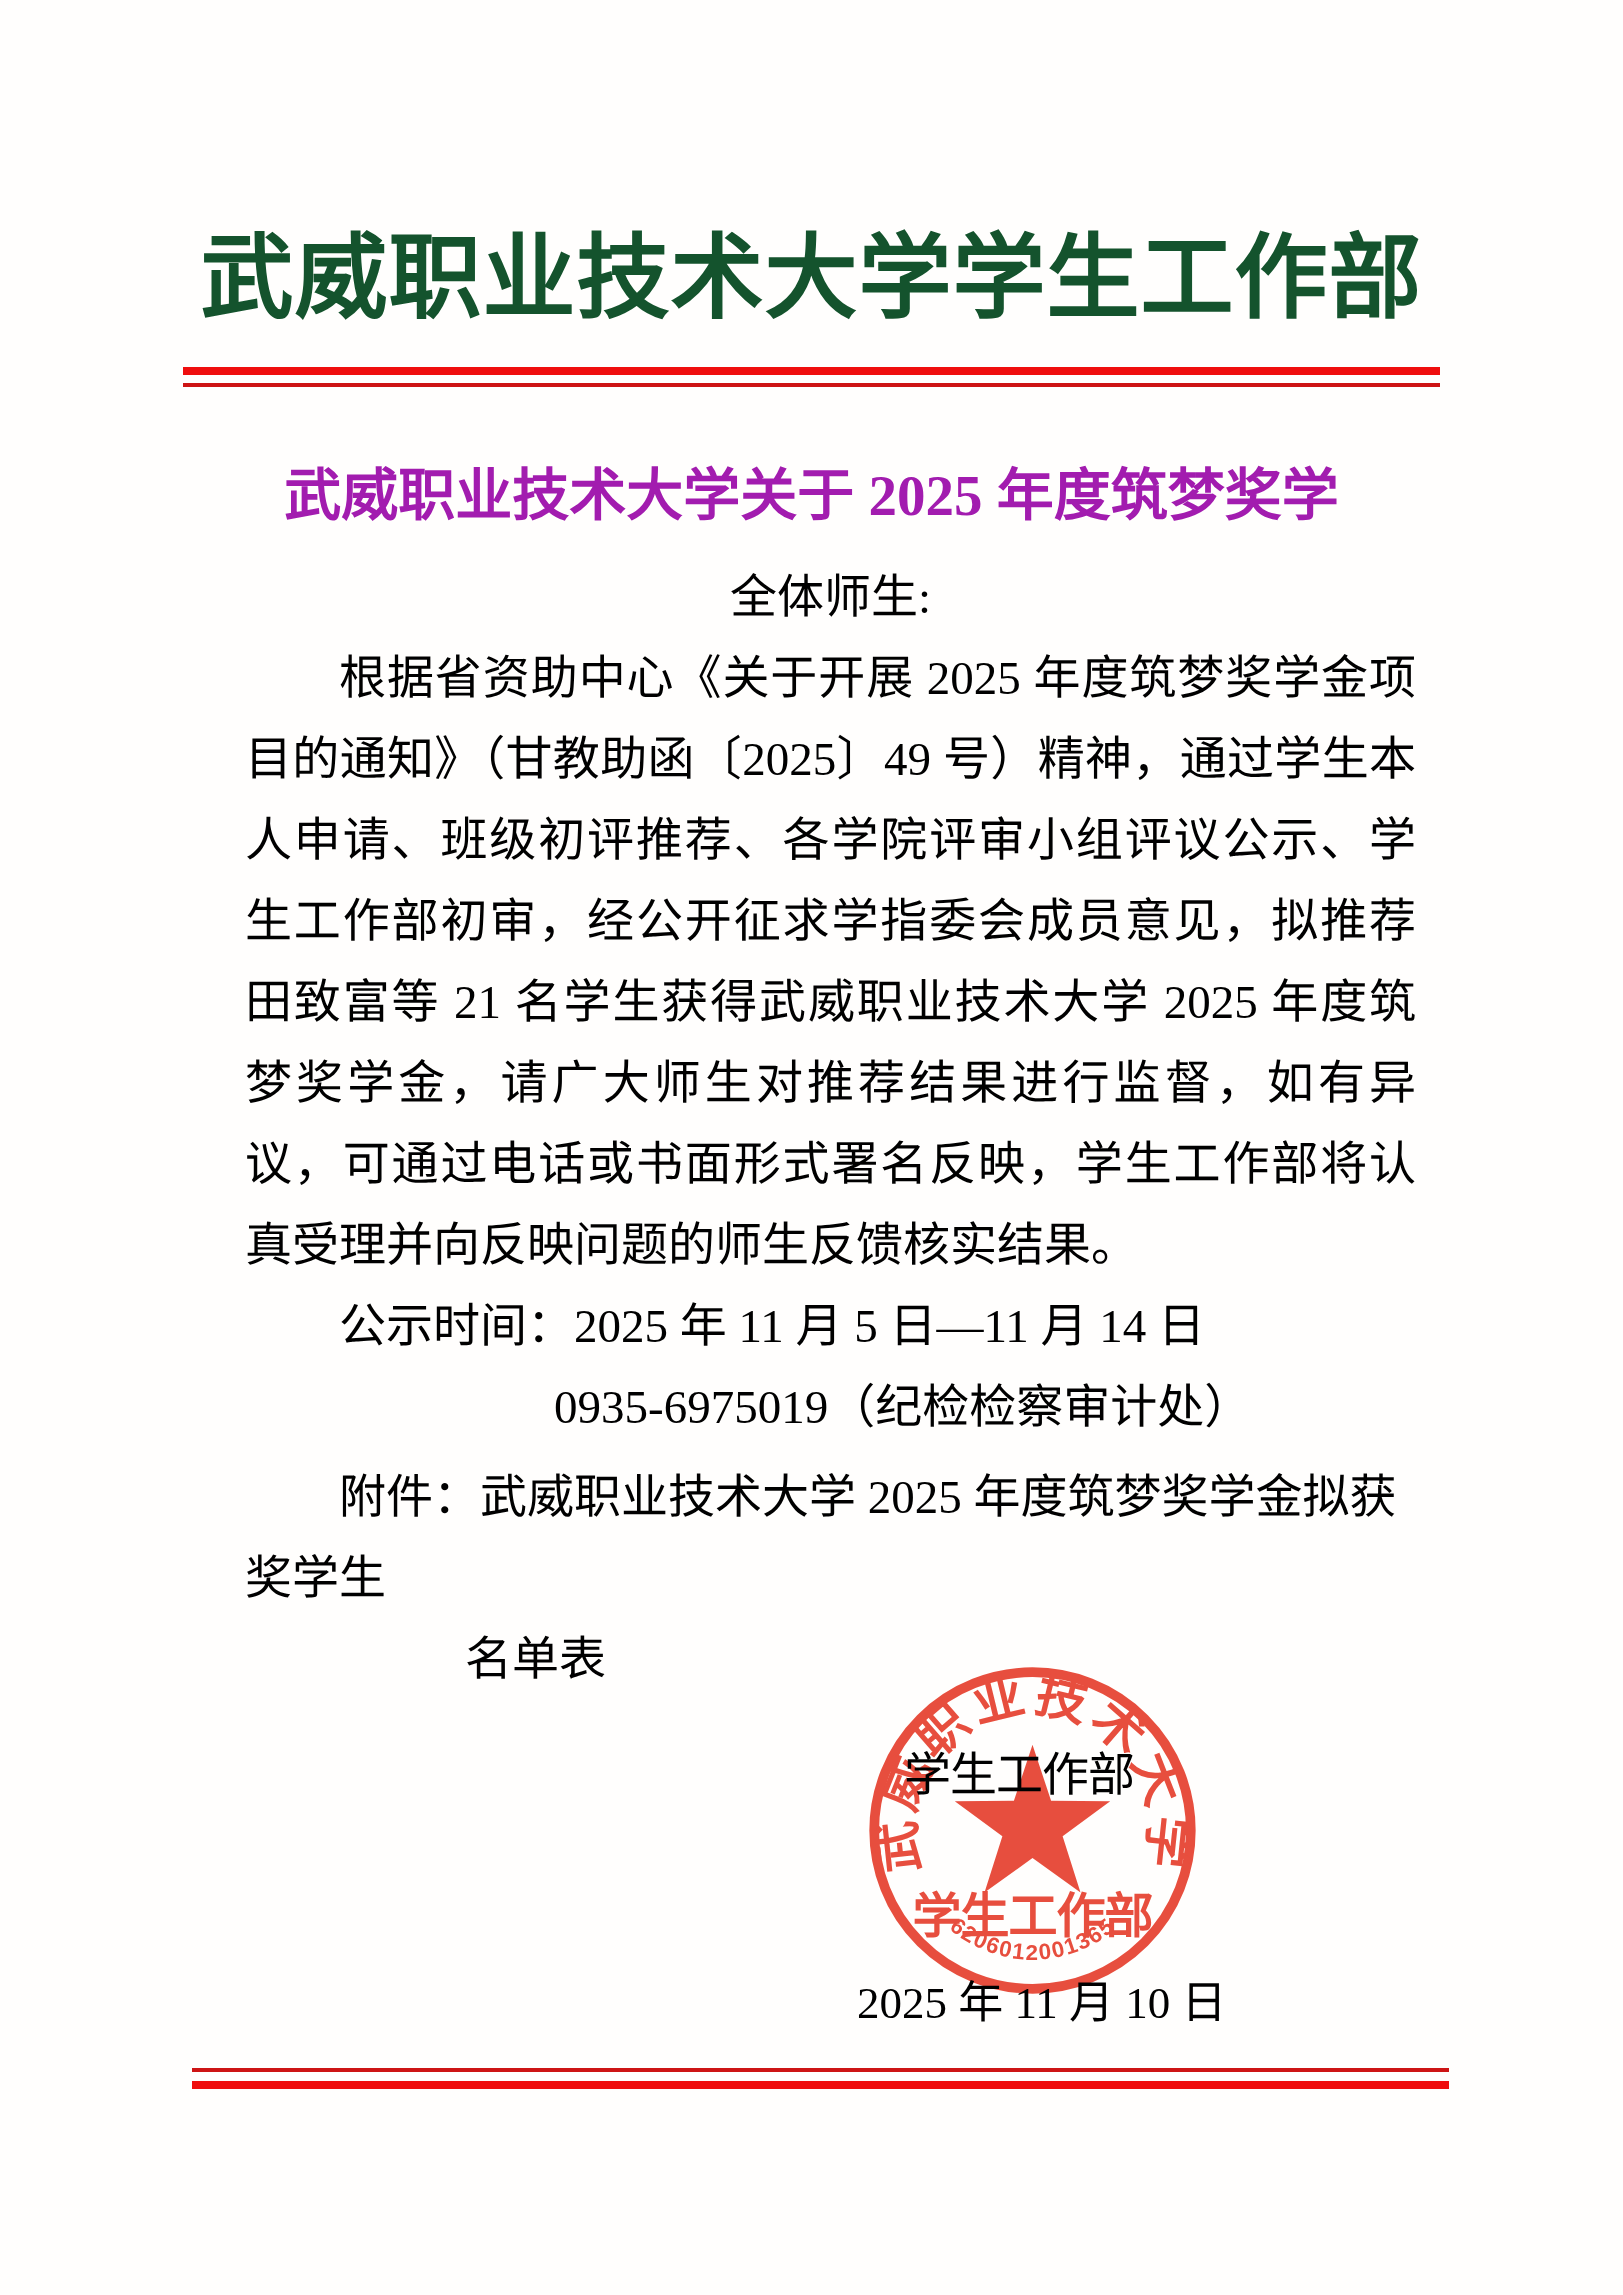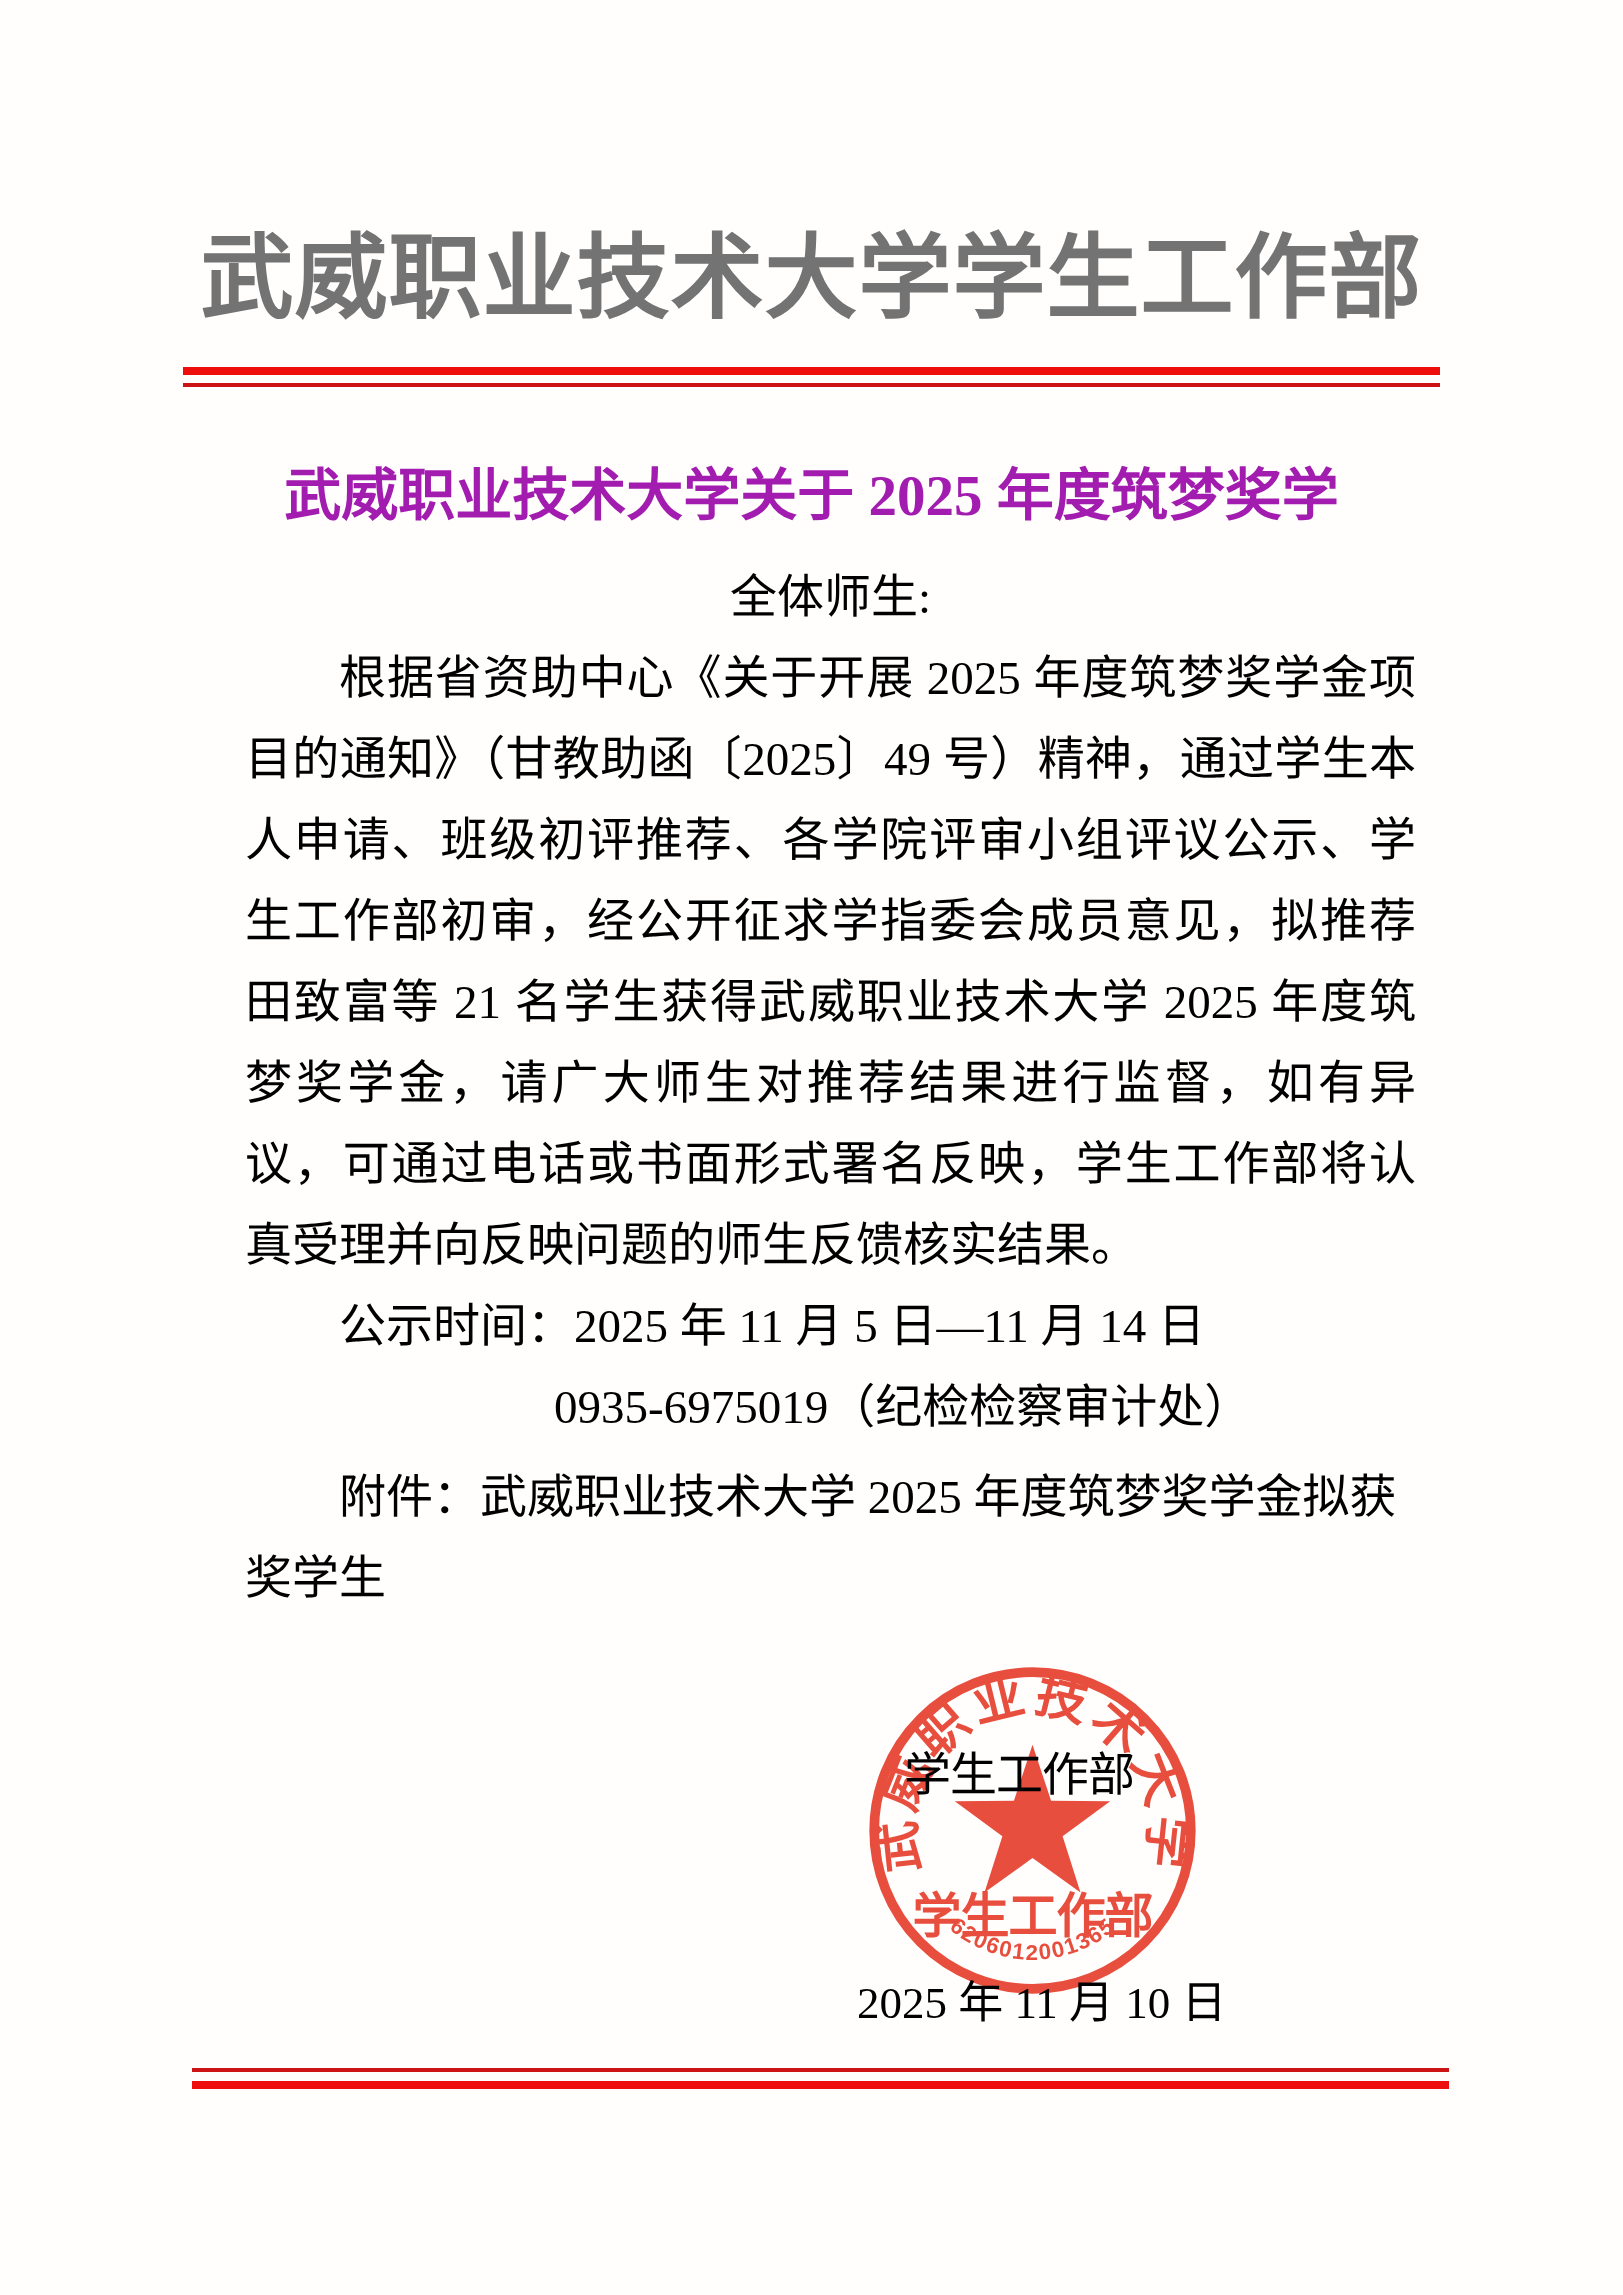--- a/index.html
+++ b/index.html
@@ -13,21 +13,21 @@
     color:#000;
   }
   
   .letterhead {
     padding-top:226px;
     text-align:center;
     font-weight:900;
     font-size:93px;
     line-height:1.15;
     letter-spacing:1px;
-    color:#737373;
+    color:#14532d;
     white-space:nowrap;
   }
   .rules { width:1257px; margin:34px auto 0; }
   .rule-thick { height:8.2px; background:#ef0e0e; }
   .rule-gap-h { height:8.2px; }
   .rule-thin  { height:4.1px;  background:#cd1414; }
   
   .doc-title {
     margin-top:71px;
     text-align:center;
@@ -95,20 +95,21 @@
   <div class="doc-title">
     <div>武威职业技术大学关于 2025 年度筑梦奖学</div>
   </div>
 
   <div class="content">
     <p class="salutation">全体师生:</p>
     <p class="body-para">根据省资助中心《关于开展 2025 年度筑梦奖学金项目的通知》（甘教助函〔2025〕49 号）精神，通过学生本人申请、班级初评推荐、各学院评审小组评议公示、学生工作部初审，经公开征求学指委会成员意见，拟推荐田致富等 21 名学生获得武威职业技术大学 2025 年度筑梦奖学金，请广大师生对推荐结果进行监督，如有异议，可通过电话或书面形式署名反映，学生工作部将认真受理并向反映问题的师生反馈核实结果。</p>
     <p class="indent-2">公示时间：2025 年 11 月 5 日—11 月 14 日</p>
     <p class="phone-2">0935-6975019（纪检检察审计处）</p>
     <p class="attach-1">附件：武威职业技术大学 2025 年度筑梦奖学金拟获奖学生</p>
+    <p class="attach-2">名单表</p>
   </div>
 
   <div class="signer">学生工作部</div>
   <div class="doc-date">2025 年 11 月 10 日</div>
 
   <svg class="seal" viewBox="0 0 656 656" xmlns="http://www.w3.org/2000/svg">
     <defs>
       <path id="sealArcTop" d="M 108 395 A 230 230 0 1 1 548 395" fill="none"></path>
       <path id="sealArcBottom" d="M 114 462 A 252 252 0 0 0 542 462" fill="none"></path>
     </defs>

